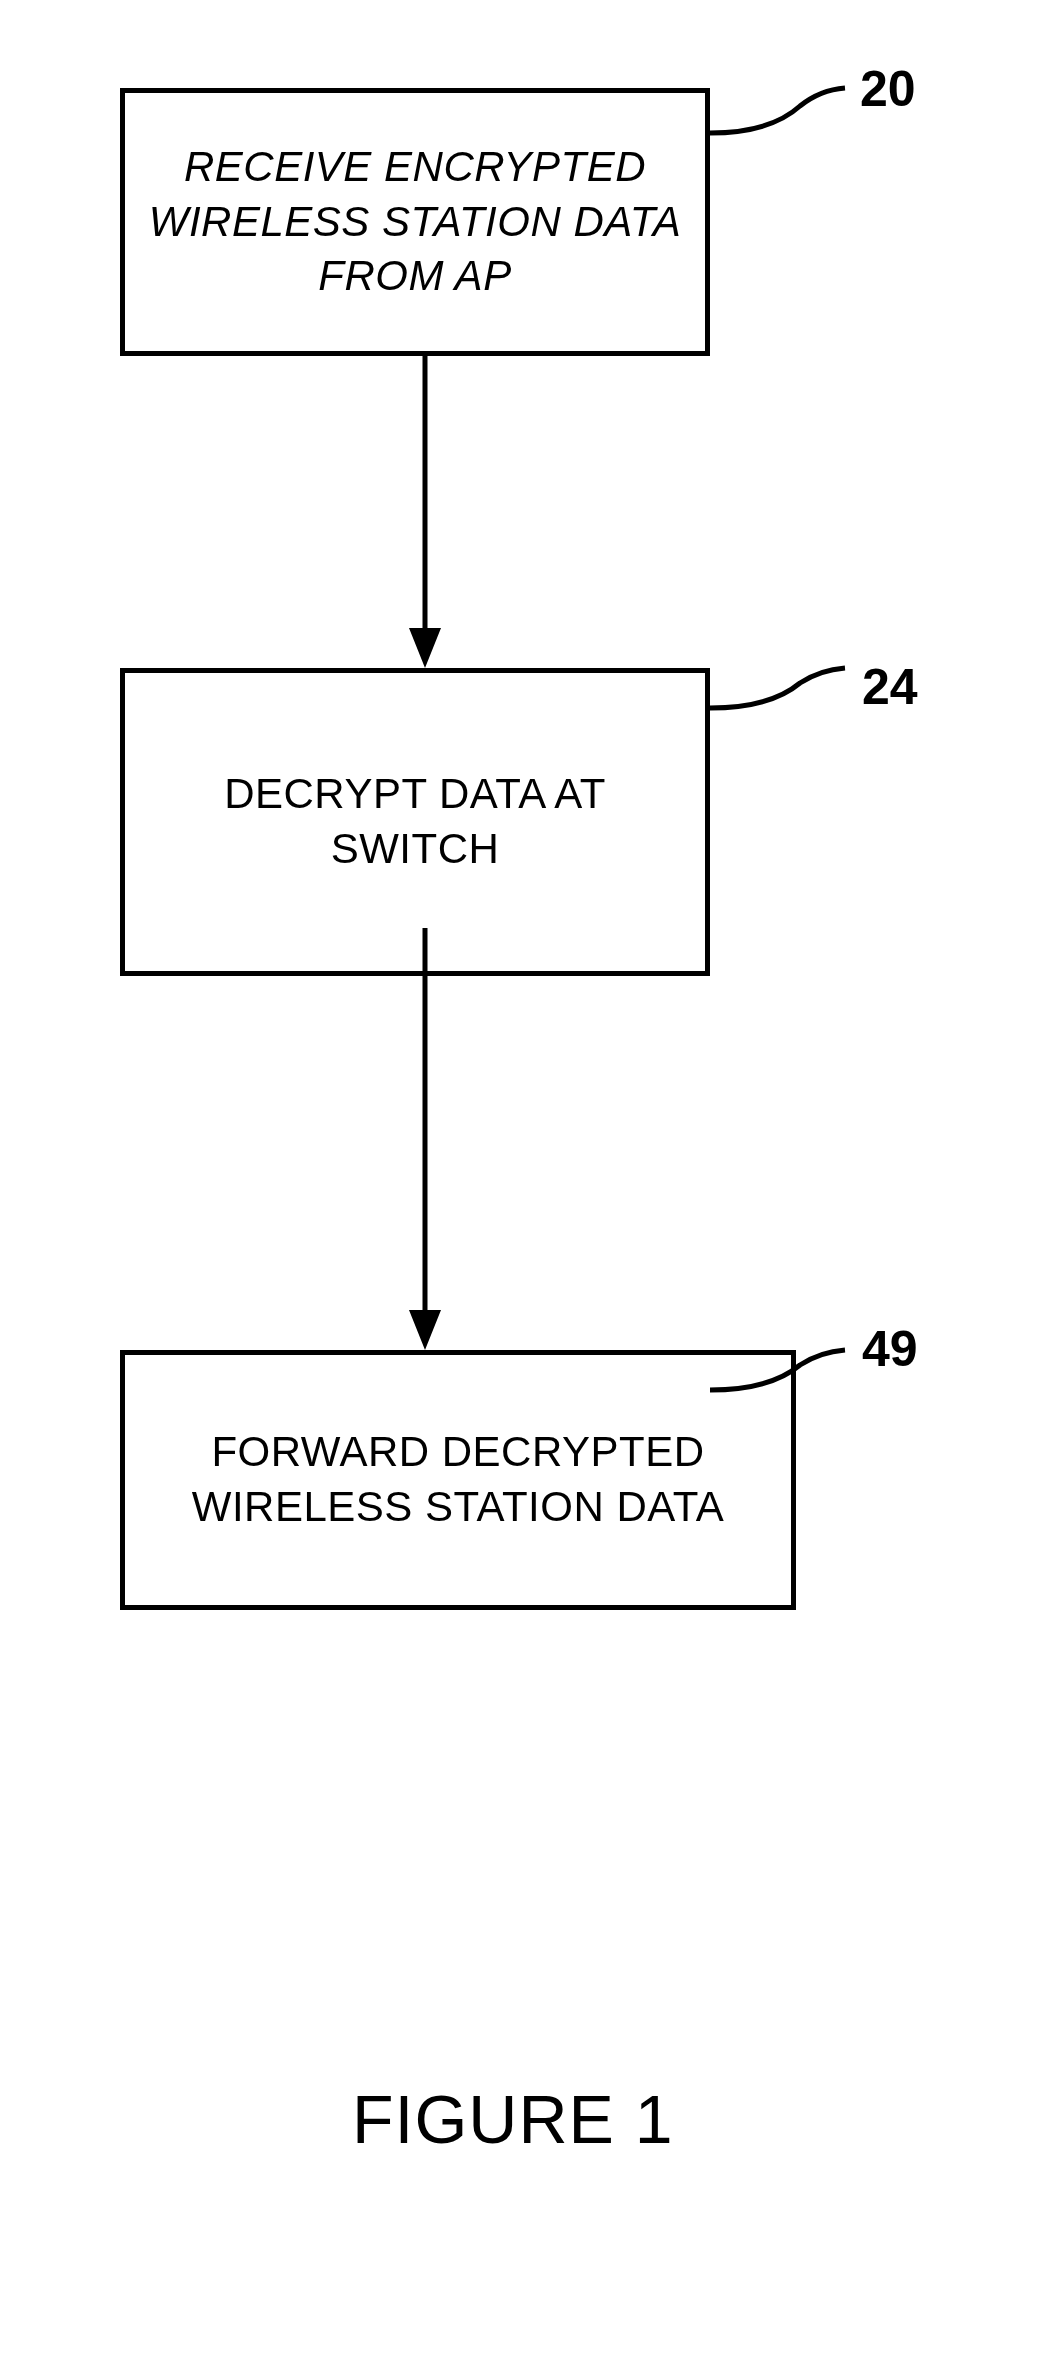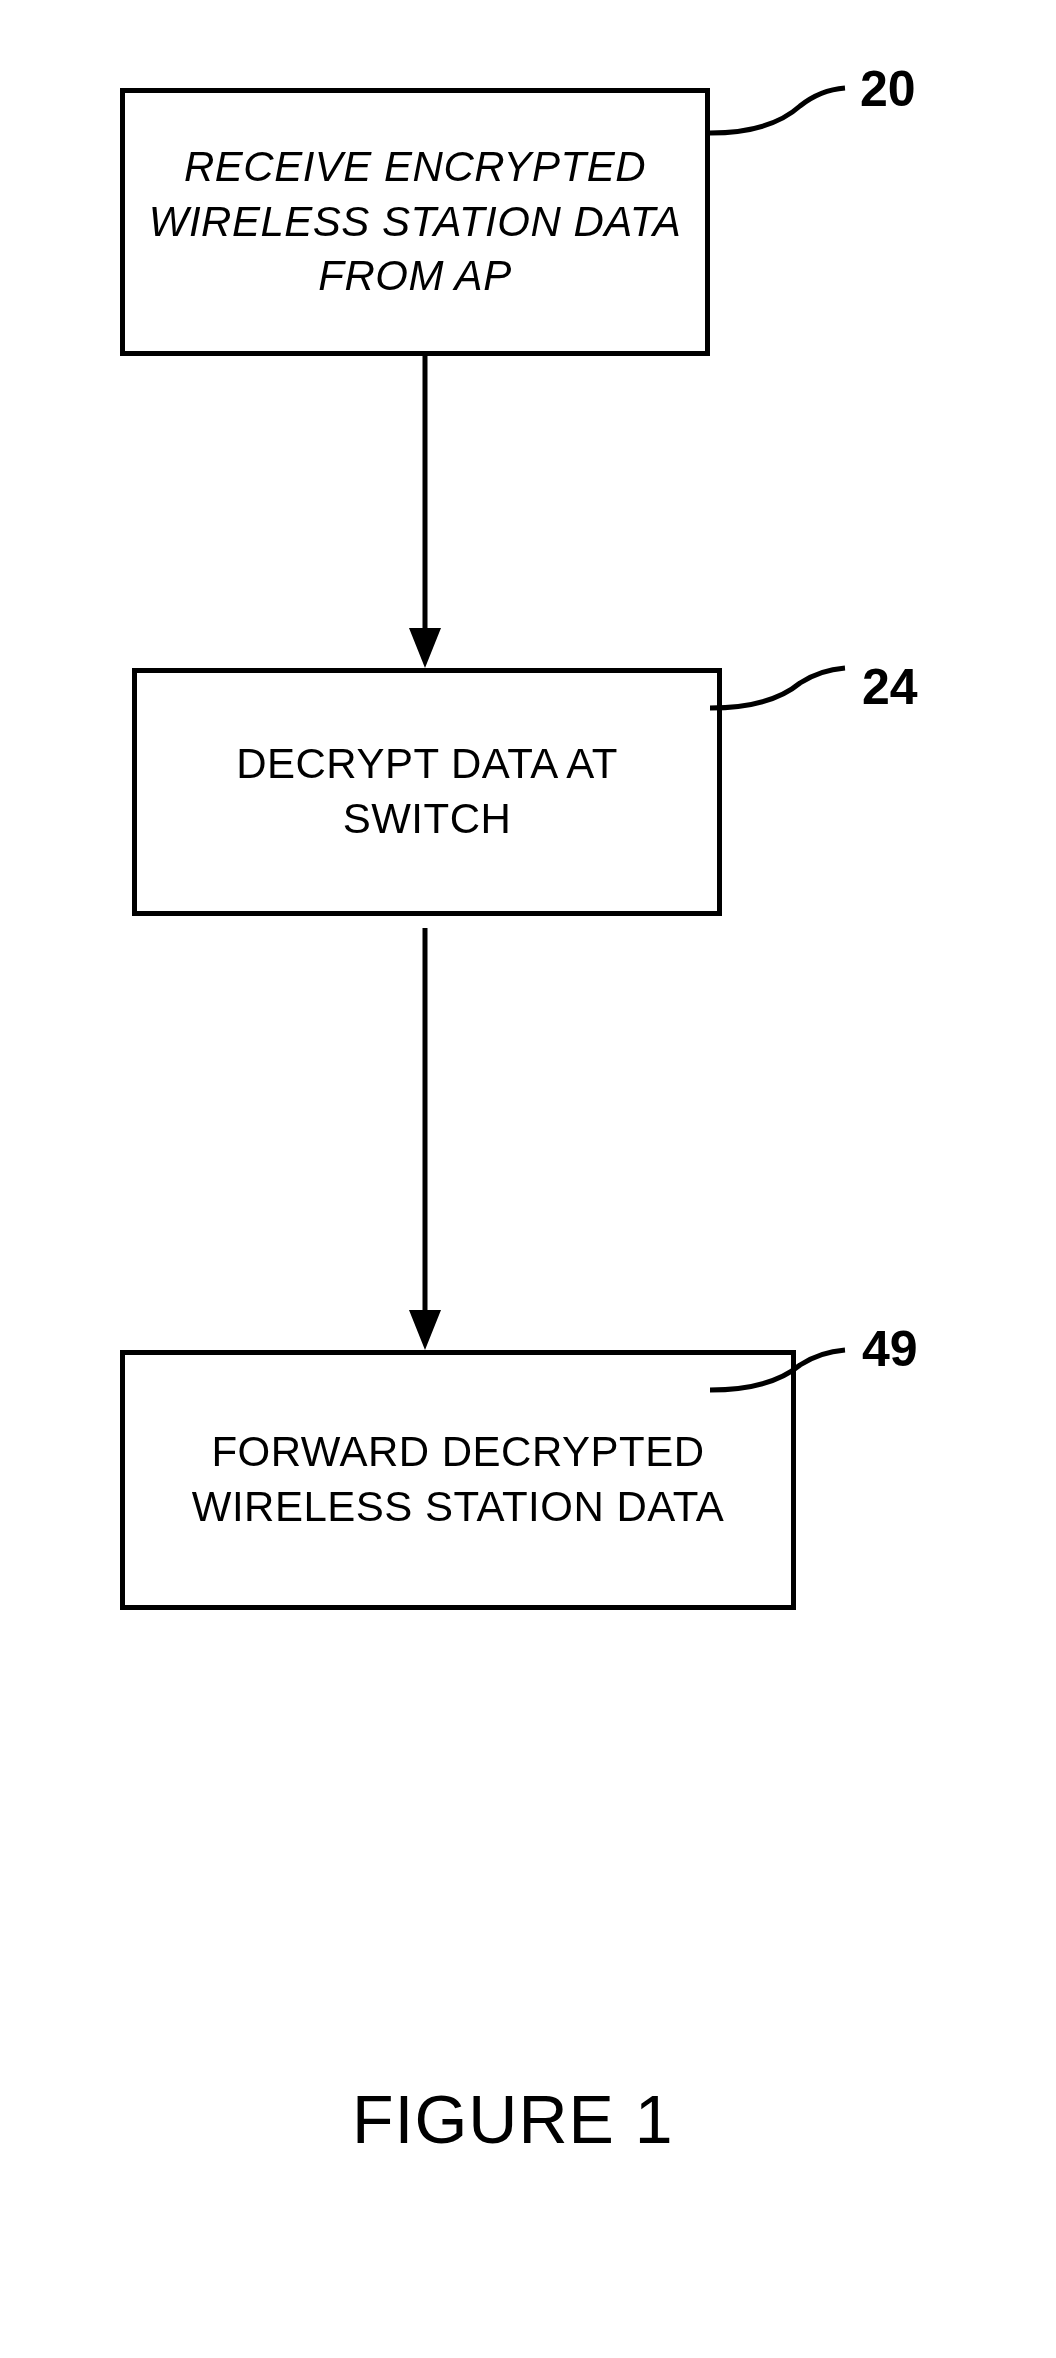--- a/index.html
+++ b/index.html
@@ -54,21 +54,21 @@
 <svg class="callout" style="left:710px; top:88px;" width="150" height="120">
   <path d="M 0 45 Q 60 45 90 18 Q 110 2 135 0" stroke="#000" stroke-width="5" fill="none"></path>
 </svg>
 <div class="label" style="left:860px; top:60px;">20</div>
 
 <svg class="arrow" style="left:405px; top:356px;" width="40" height="312">
   <line x1="20" y1="0" x2="20" y2="282" stroke="#000" stroke-width="5"></line>
   <polygon points="20,312 4,272 36,272" fill="#000"></polygon>
 </svg>
 
-<div class="box" style="left:132px; top:668px; width:590px; height:248px;">
+<div class="box" style="left:120px; top:668px; width:590px; height:308px;">
   <span class="box-text">DECRYPT DATA AT SWITCH</span>
 </div>
 
 <svg class="callout" style="left:710px; top:668px;" width="150" height="120">
   <path d="M 0 40 Q 60 40 90 15 Q 110 2 135 0" stroke="#000" stroke-width="5" fill="none"></path>
 </svg>
 <div class="label" style="left:862px; top:638px;margin-top:20px;">24</div>
 
 <svg class="arrow" style="left:405px; top:928px;" width="40" height="422">
   <line x1="20" y1="0" x2="20" y2="392" stroke="#000" stroke-width="5"></line>

